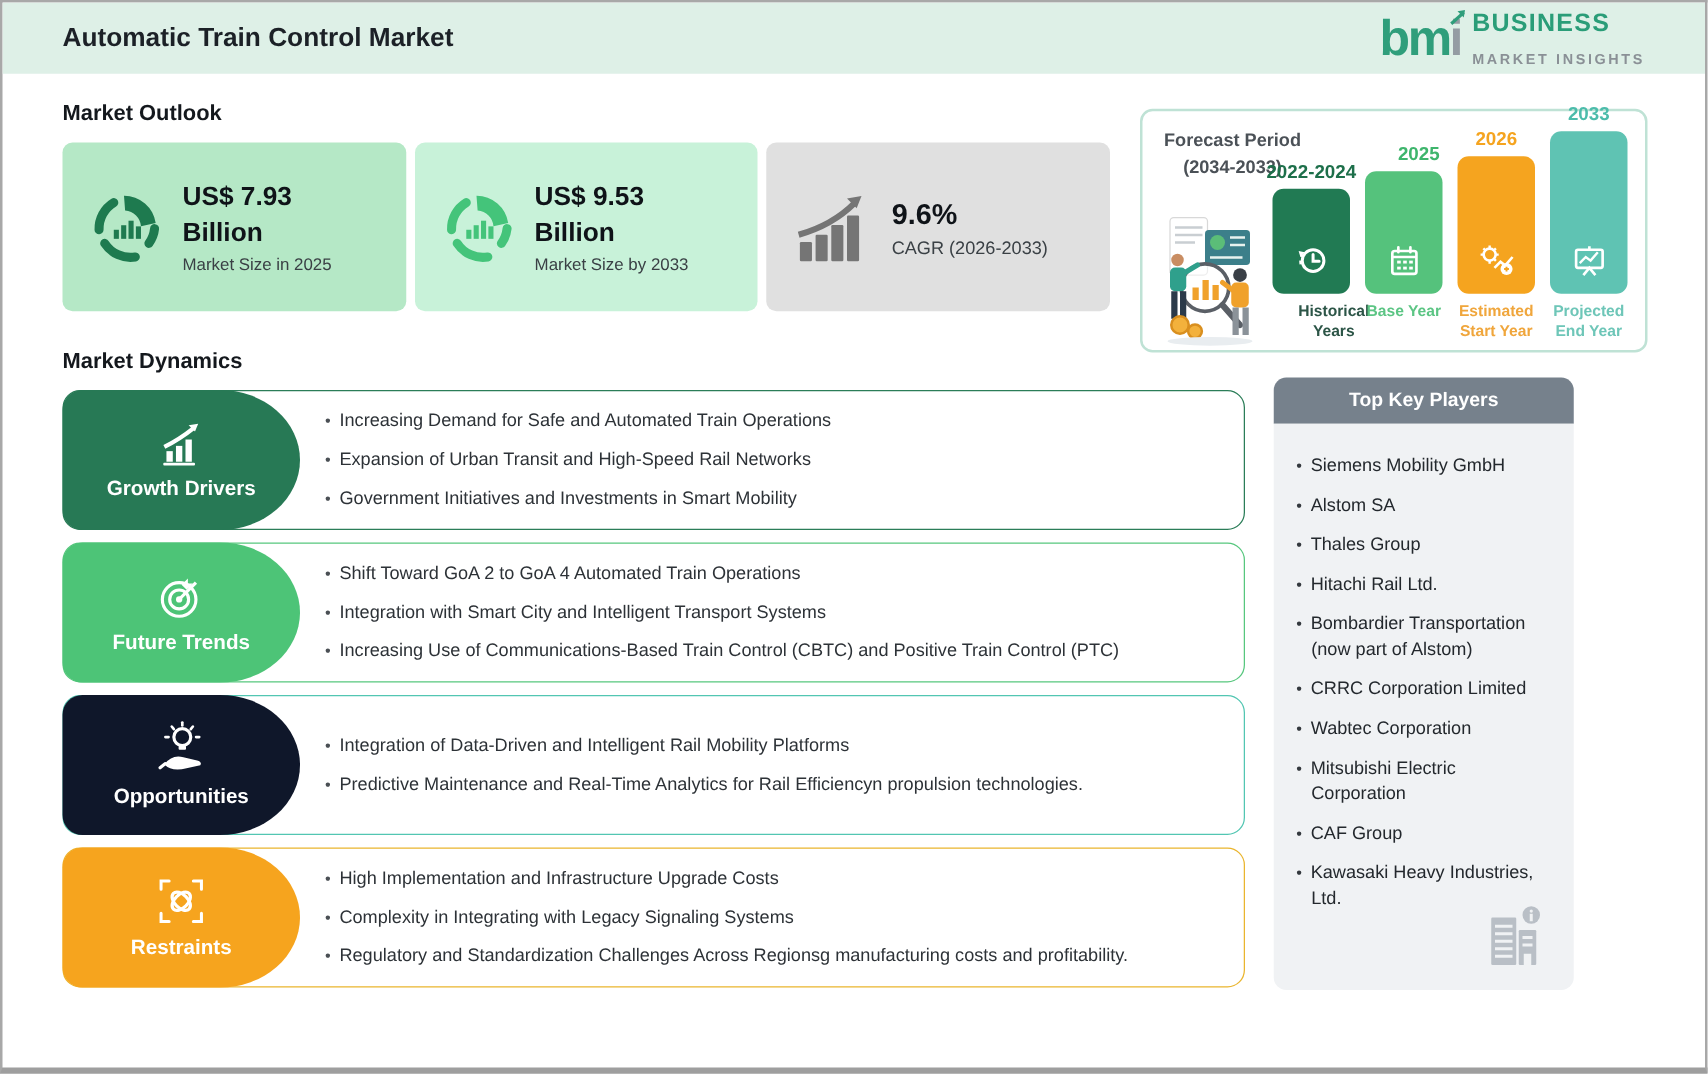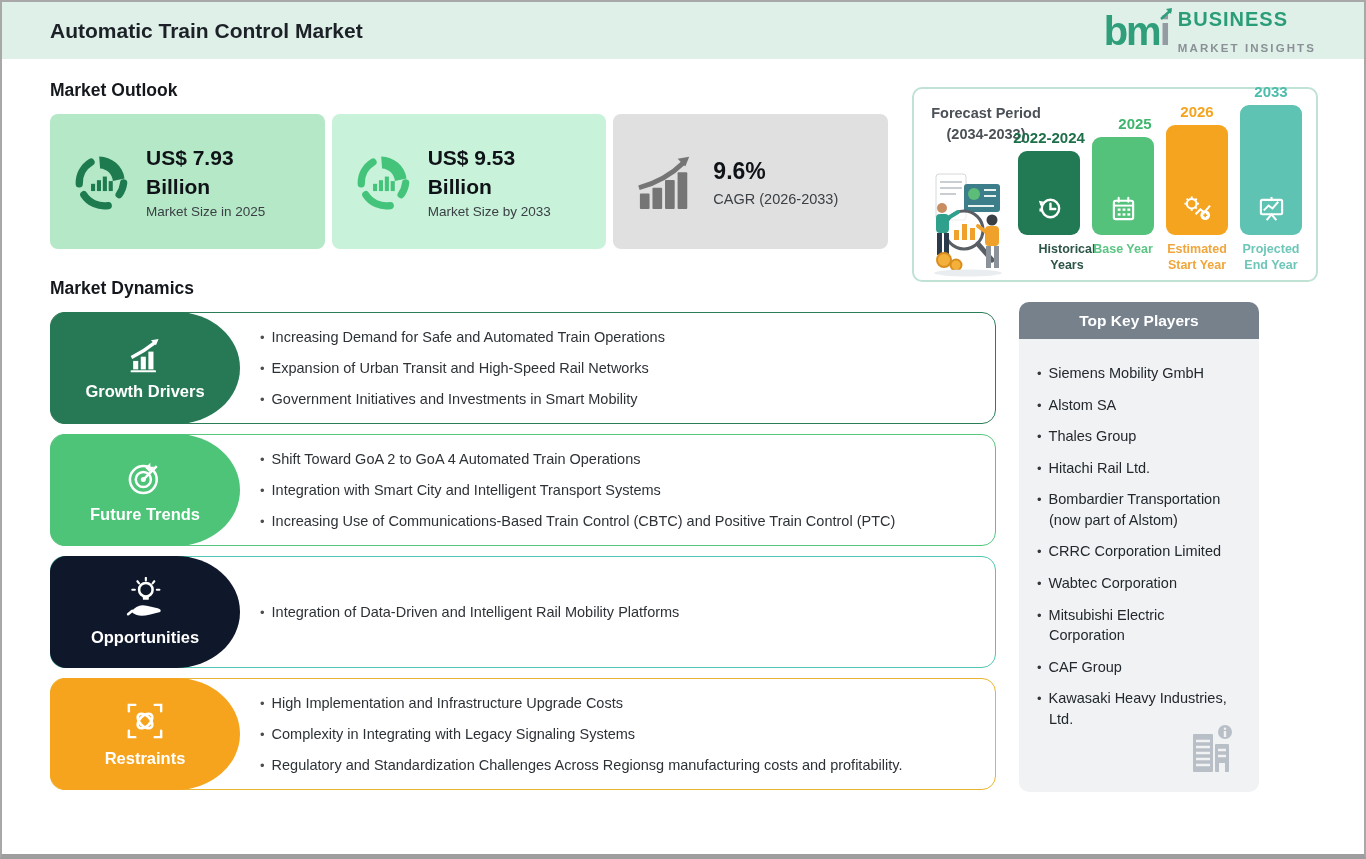--- a/index.html
+++ b/index.html
@@ -230,20 +230,21 @@
             <path d="M17 5 l2 2.5"></path>
               <path d="M37 5 l-2 2.5"></path>
           </g>
           <path d="M10 41 q7 -10 18 -7 l13 3 q5 1.5 3 4.5 l-13 3 q-14 3.5 -21 -3.5 z" fill="#fff"></path>
           <path d="M6 44 l5 -4" stroke="#fff" stroke-width="3" stroke-linecap="round"></path>
         </svg>
         <div class="pill-label">Opportunities</div>
       </div>
       <ul class="dyn-bullets">
         <li>Integration of Data-Driven and Intelligent Rail Mobility Platforms</li>
+        <li>Predictive Maintenance and Real-Time Analytics for Rail Efficiencyn propulsion technologies.</li>
       </ul>
     </div>
 
     <div class="dyn-row r4">
       <div class="dyn-box"></div>
       <div class="dyn-pill">
         <svg width="42" height="42" viewBox="0 0 52 52">
           <g stroke="#fff" stroke-width="3" fill="none" stroke-linecap="round">
             <path d="M14 6 h-8 v8"></path>
               <path d="M38 6 h8 v8"></path>

